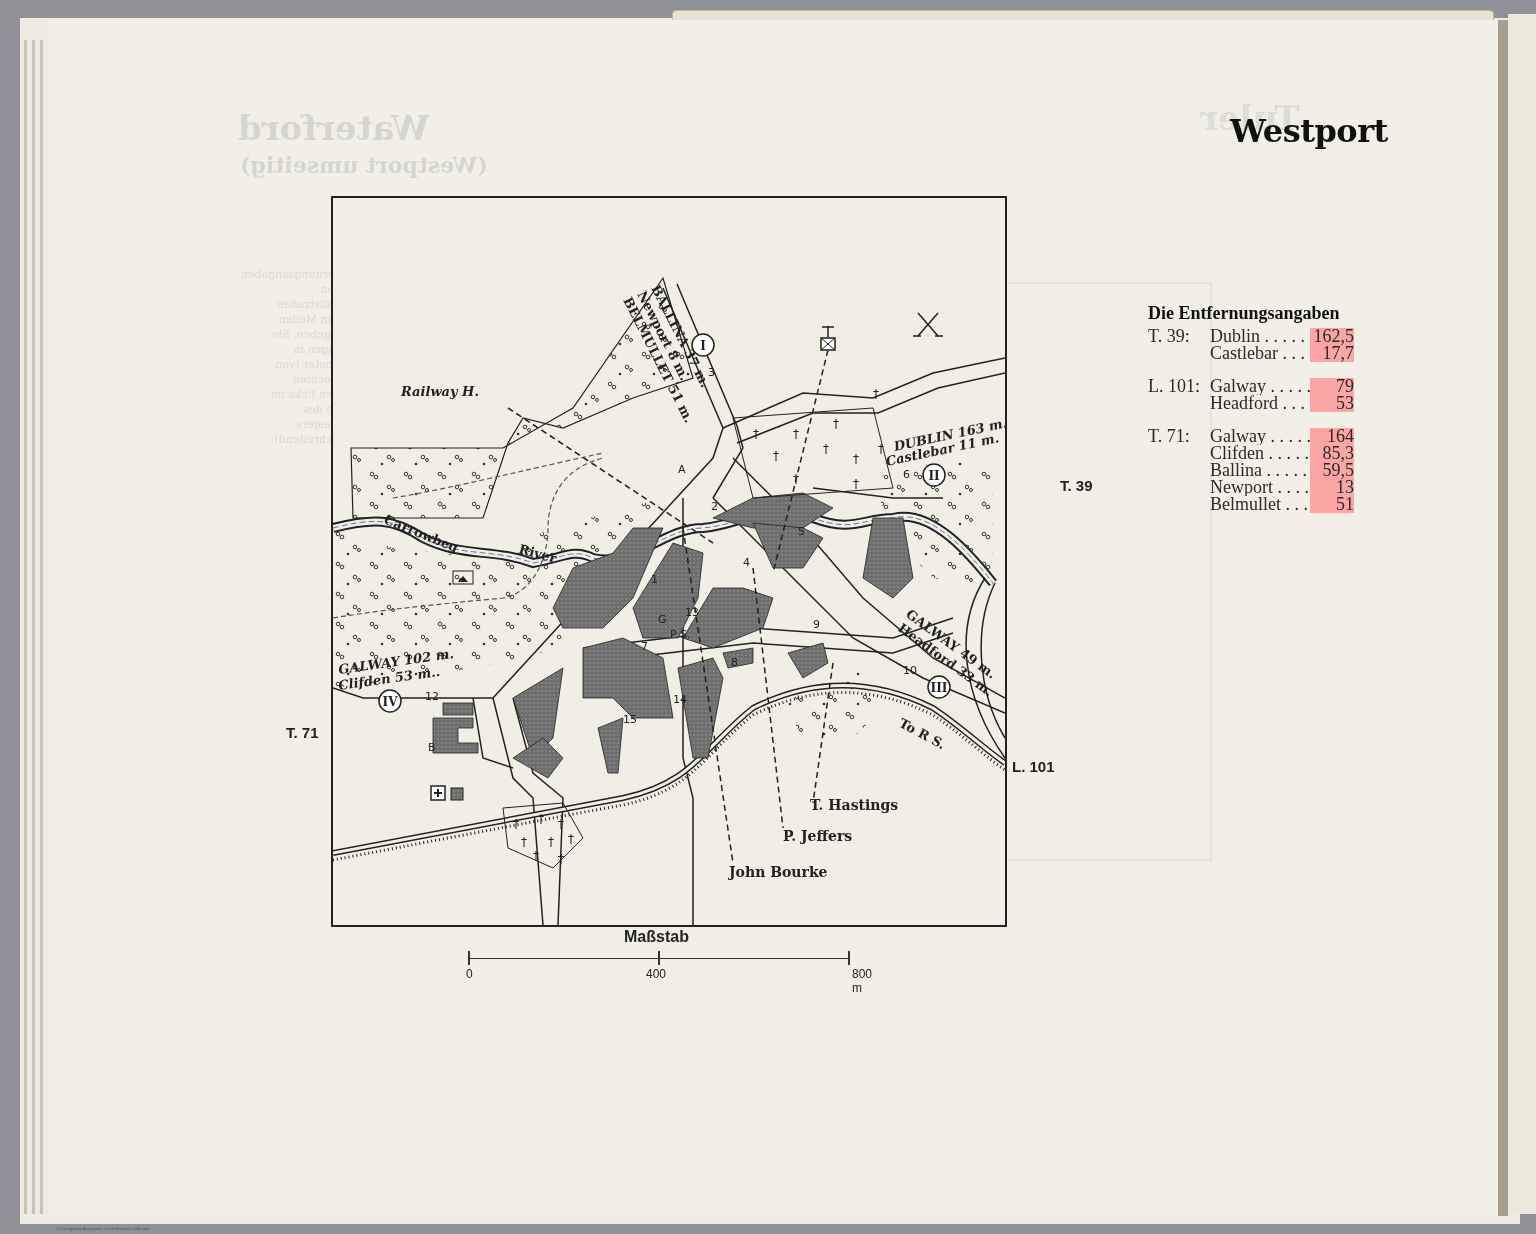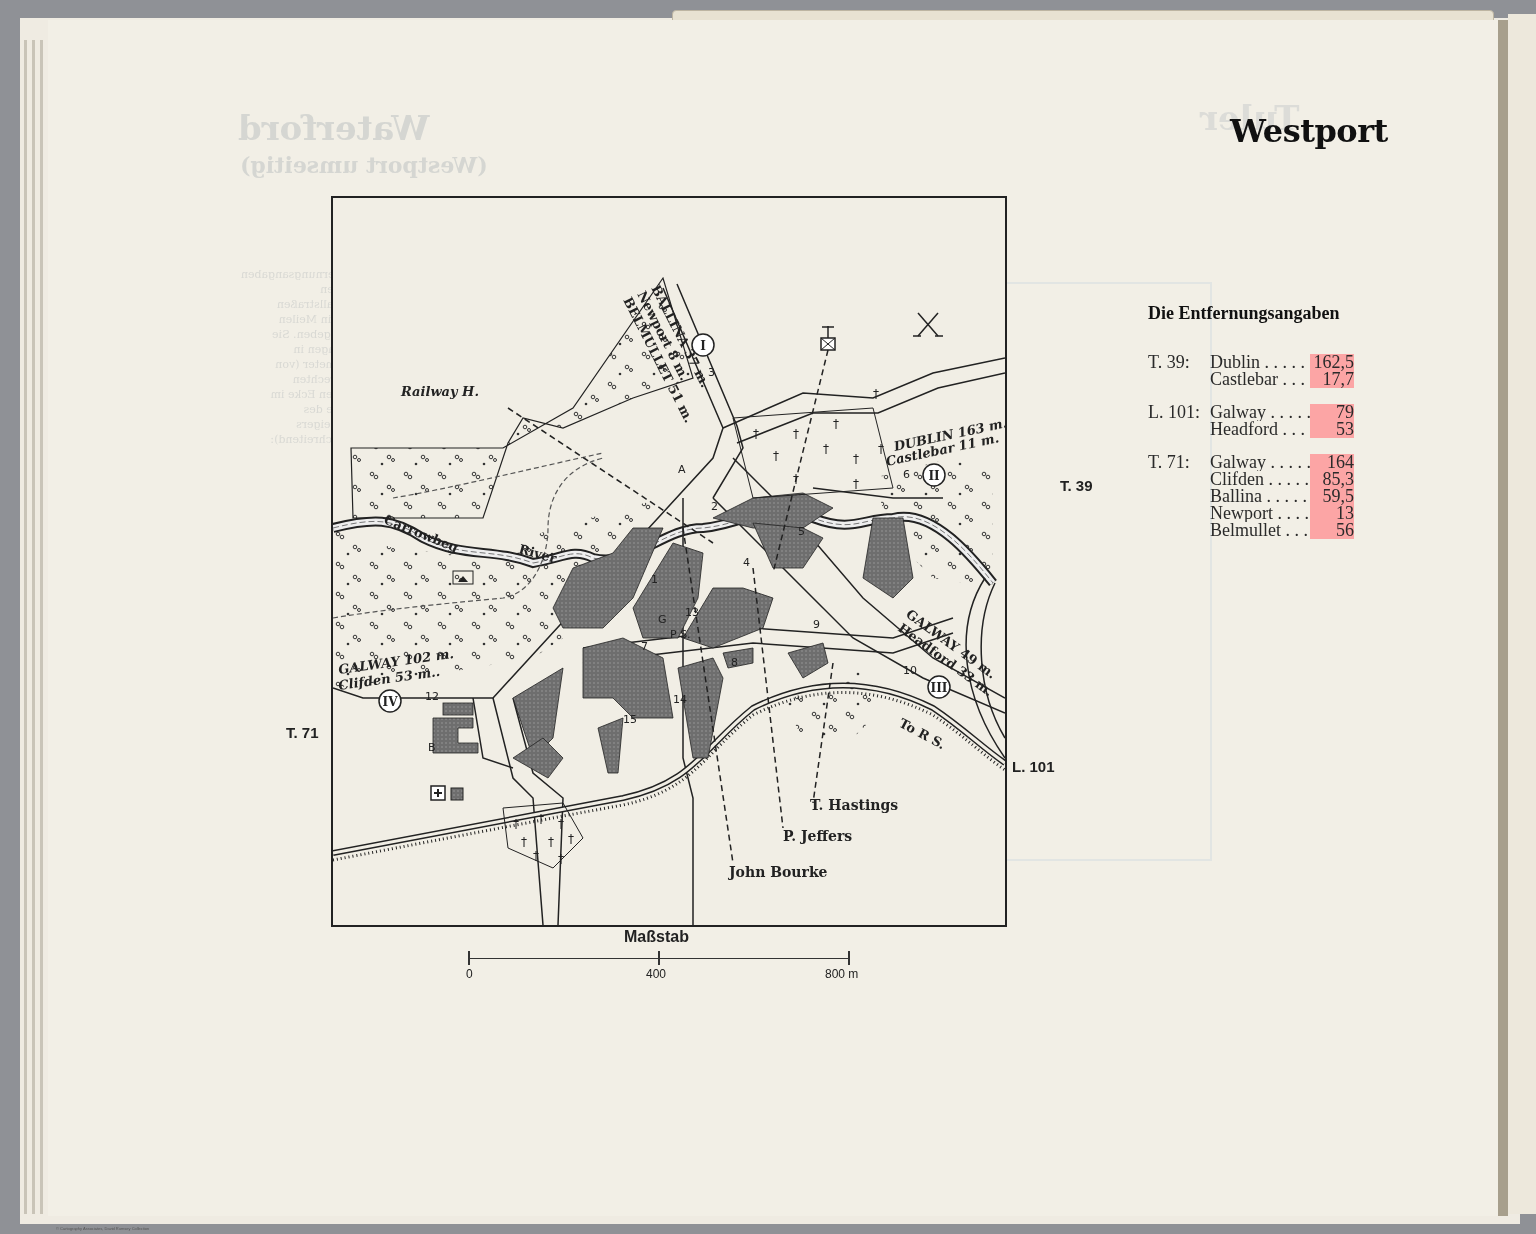--- a/index.html
+++ b/index.html
@@ -18,21 +18,21 @@
   .ghost-tuler { left:1200px; top:98px; font-size:34px; color:#dcdcd8; transform:scaleX(-1); }
   .ghost-text { position:absolute; left:268px; top:252px; width:90px; color:#d9d9d4; font-family:"DejaVu Serif", serif;
                 font-size:11px; line-height:15px; transform:scaleX(-1); }
   .ghost-map { position:absolute; left:568px; top:282px; width:640px; height:575px; border:2px solid #dde2e2; opacity:.8; }
   .title { position:absolute; left:1230px; top:112px; font-family:"DejaVu Serif", serif; font-weight:bold;
            font-size:32px; color:#111; letter-spacing:-0.5px; }
   .info { position:absolute; left:1148px; top:305px; width:206px; font-family:"Liberation Serif", serif;
           font-size:18px; line-height:17px; color:#2a2a2a; }
   .info .head { font-weight:bold; color:#111; }
   .info .para { text-align:justify; }
-  .dist { margin-top:32px; }
+  .dist { margin-top:6px; }
   .dist-group { margin-bottom:16px; }
   .dist-row { display:flex; }
   .dist-road { width:62px; flex:none; }
   .dist-place { flex:1; overflow:hidden; white-space:nowrap; }
   .dist-place::after { content:" . . . . . . . . . . . . . . ."; }
   .dist-val { width:44px; text-align:right; flex:none; background:#fca5a5; }
   .map-frame { position:absolute; left:331px; top:196px; width:672px; height:727px; border:2px solid #222; background:#f1eee5; }
   .map-frame svg { position:absolute; left:0; top:0; }
   .road-label { position:absolute; font-weight:bold; font-size:15px; color:#222;margin-top:40px; }
   .scale { position:absolute; left:460px; top:925px; width:420px; height:60px; }
@@ -107,21 +107,21 @@
         <span class="dist-val">59,5</span>
       </div>
       <div class="dist-row">
         <span class="dist-road"></span>
         <span class="dist-place">Newport</span>
         <span class="dist-val">13</span>
       </div>
       <div class="dist-row">
         <span class="dist-road"></span>
         <span class="dist-place">Belmullet</span>
-        <span class="dist-val">56</span>
+        <span class="dist-val">51</span>
       </div>
     </div>
   </div>
 </div>
 
 <div class="road-label" style="left:636px;top:170px">T. 71</div>
 <div class="road-label" style="left:1060px;top:437px">T. 39</div>
 <div class="road-label" style="left:1012px;top:718px">L. 101</div>
 <div class="road-label" style="left:286px;top:684px">T. 71</div>
 
@@ -310,16 +310,16 @@
 </div>
 
 <div class="scale">
   <div class="scale-title">Maßstab</div>
   <div class="scale-line"></div>
   <div class="tick" style="left:8px"></div>
   <div class="tick" style="left:198px"></div>
   <div class="tick" style="left:388px"></div>
   <div class="tick-label" style="left:6px">0</div>
   <div class="tick-label" style="left:186px">400</div>
-  <div class="tick-label" style="left:365px">800 m</div>
+  <div class="tick-label" style="left:392px">800 m</div>
 </div>
 
 <div class="credit">© Cartography Associates, David Rumsey Collection</div>
 
 </body></html>

